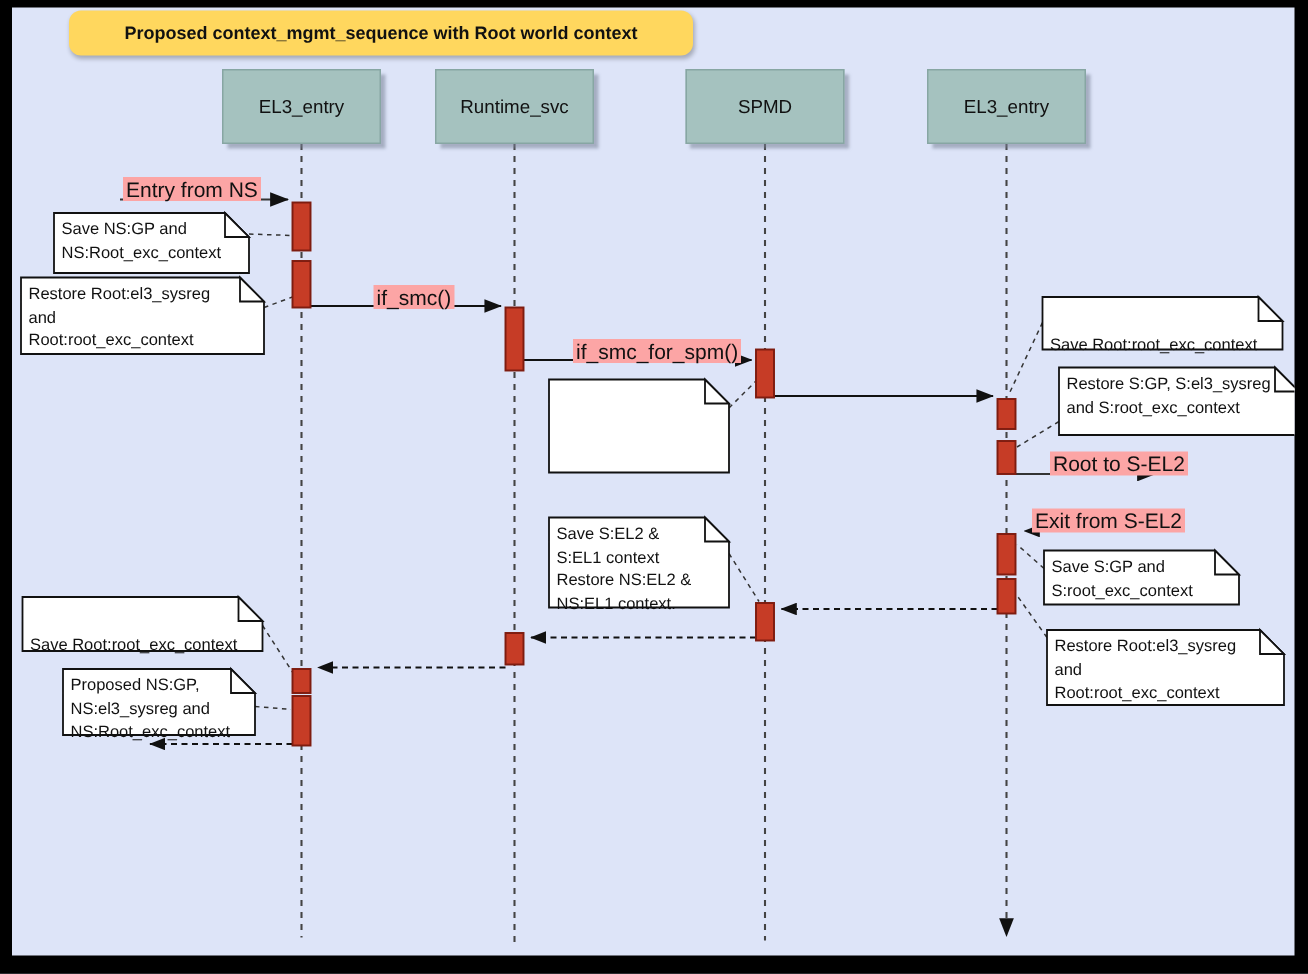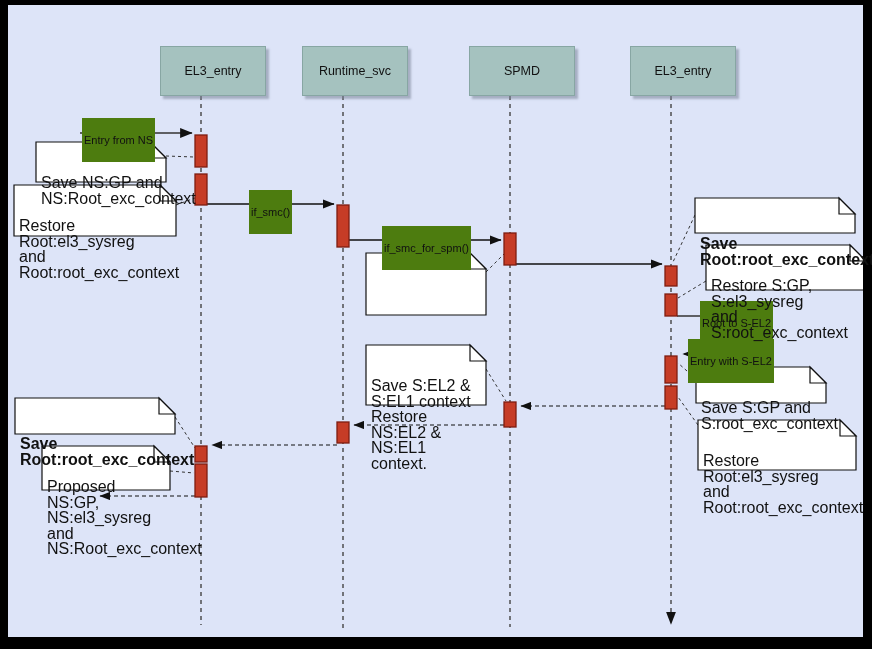--- a/index.html
+++ b/index.html
@@ -6,25 +6,25 @@
   .stage{position:relative;width:872px;height:649px;background:#000;overflow:hidden;
          font-family:"Liberation Sans",sans-serif;}
   .canvas{position:absolute;left:8px;top:5px;width:855px;height:632px;background:#dde4f8;}
   .canvas svg{position:absolute;left:0;top:0;}
   .title{position:absolute;left:38px;top:2px;width:416px;height:30px;line-height:30px;
          background:#ffd75e;border-radius:8px;text-align:center;font-size:12px;font-weight:bold;
          color:#111;box-shadow:1px 2px 3px rgba(0,0,0,0.25);}
   .head{position:absolute;top:41px;width:106px;height:50px;background:#a5c2bf;
         border:1px solid #87a6a3;box-sizing:border-box;display:flex;align-items:center;
         justify-content:center;font-size:12.5px;color:#111;
-        box-shadow:3px 3px 2px rgba(120,130,150,0.55);margin-left:12px;}
-  .note-text{position:absolute;box-sizing:border-box;padding:4px 5px;font-size:16px;
-             line-height:15.5px;color:#111;white-space:pre-line;margin-top:29px;}
-  .pad1{padding-top:9px;font-weight:bold;}
-  .msg{position:absolute;font-size:11px;color:#111;background:#4d7c0f;padding:16px 2px;
+        box-shadow:3px 3px 2px rgba(120,130,150,0.55);}
+  .note-text{position:absolute;box-sizing:border-box;padding:4px 5px;font-size:11px;
+             line-height:15.5px;color:#111;white-space:pre-line;}
+  .pad1{padding-top:25px;}
+  .msg{position:absolute;font-size:14px;color:#111;background:#fca5a5;padding:0 2px;
        white-space:nowrap;}
 </style>
 </head>
 <body>
 
 <div class="stage">
   <div class="canvas">
 
     <svg width="855" height="632" viewBox="0 0 855 632">
       <defs>
@@ -93,39 +93,40 @@
         <path d="M832,415 V431 H848 Z"></path>
         <path d="M358,340 H462 L478,356 V400 H358 Z"></path>
         <path d="M462,340 V356 H478 Z"></path>
         <path d="M7,393 H151 L167,409 V429 H7 Z"></path>
         <path d="M151,393 V409 H167 Z"></path>
         <path d="M34,441 H146 L162,457 V485 H34 Z"></path>
         <path d="M146,441 V457 H162 Z"></path>
       </g>
     </svg>
 
+    <div class="title">Proposed context_mgmt_sequence with Root world context</div>
 
     <div class="head" style="left:140px">
       <span>EL3_entry</span>
     </div>
     <div class="head" style="left:449px">
       <span>SPMD</span>
     </div>
     <div class="head" style="left:282px">
       <span>Runtime_svc</span>
     </div>
     <div class="head" style="left:610px">
       <span>EL3_entry</span>
     </div>
 
     <div class="msg" style="left:74px;top:113px">Entry from NS</div>
     <div class="msg" style="left:241px;top:185px">if_smc()</div>
     <div class="msg" style="left:374px;top:221px">if_smc_for_spm()</div>
     <div class="msg" style="left:692px;top:296px">Root to S-EL2</div>
-    <div class="msg" style="left:680px;top:334px">Entry with S-EL2</div>
+    <div class="msg" style="left:680px;top:334px">Exit from S-EL2</div>
 
     <div class="note-text" style="left:28px;top:137px;width:132px;height:40px">Save NS:GP and
 NS:Root_exc_context</div>
     <div class="note-text" style="left:6px;top:180px;width:164px;height:51px">Restore Root:el3_sysreg
 and
 Root:root_exc_context</div>
     <div class="note-text pad1" style="left:687px;top:193px;width:162px;height:35px">Save Root:root_exc_context</div>
     <div class="note-text" style="left:698px;top:240px;width:162px;height:45px">Restore S:GP, S:el3_sysreg
 and S:root_exc_context</div>
     <div class="note-text" style="left:688px;top:362px;width:132px;height:36px">Save S:GP and

